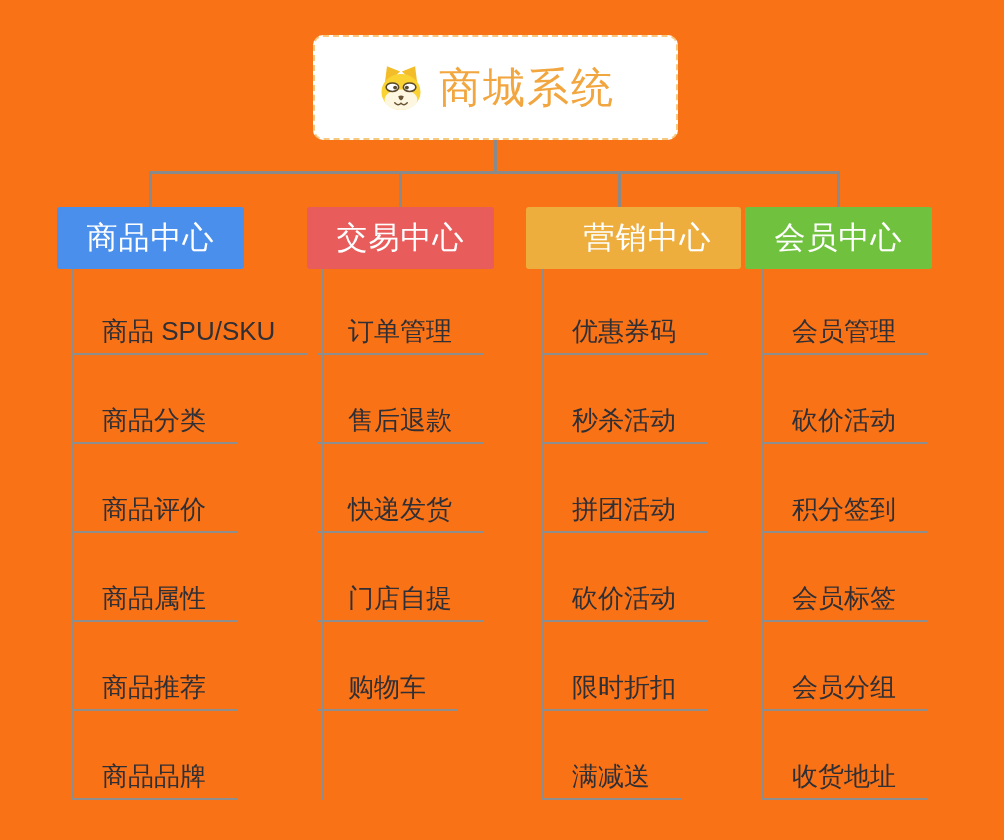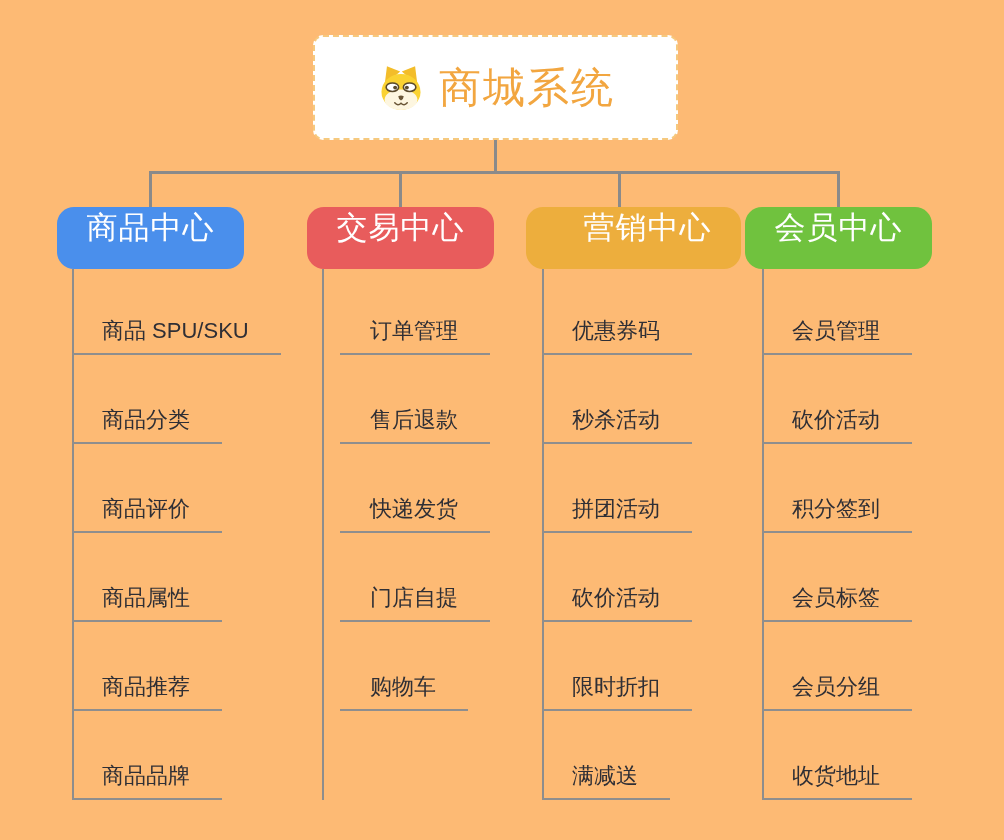--- a/index.html
+++ b/index.html
@@ -1,20 +1,20 @@
 <!DOCTYPE html>
 <html><head>
 <meta charset="utf-8">
 <style>
   html, body { margin: 0; padding: 0; }
   .canvas {
     position: relative;
     width: 1004px;
     height: 840px;
-    background: #fdba74;
+    background: #f97316;
     overflow: hidden;
     font-family: "Liberation Sans", sans-serif;
   }
 
   
   .root-node {
     position: absolute;
     left: 313px; top: 35px;
     width: 365px; height: 105px;
     box-sizing: border-box;
@@ -39,52 +39,52 @@
   .drop-1 { left: 149px; top: 171px; width: 3px;  height: 37px; }
   .drop-2 { left: 399px; top: 171px; width: 3px;  height: 37px; }
   .drop-3 { left: 618px; top: 171px; width: 3px;  height: 37px; }
   .drop-4 { left: 837px; top: 171px; width: 3px;  height: 37px; }
 
   
   .branch {
     position: absolute;
     top: 207px;
     width: 187px; height: 62px;
-    border-radius: 17px;
+    border-radius: 3px;
     color: #ffffff;
     font-size: 31px;
     letter-spacing: 1px;
     display: flex;
-    align-items: flex-start;
+    align-items: center;
     justify-content: center;
   }
   .b1 { left: 57px; }
   .b2 { left: 307px; }
   .b3 { left: 526px; padding-left: 28px; }
   .b4 { left: 745px; }
 
   
   .spine { position: absolute; top: 269px; width: 2px; height: 531px; background: #8d8d8d; }
   .s1 { left: 72px; }
   .s2 { left: 322px; }
   .s3 { left: 542px; }
   .s4 { left: 762px; }
 
   
   .leaf {
     position: absolute;
-    font-size: 22px;
+    font-size: 26px;
     line-height: 30px;
     color: #2f2f35;
     padding: 0 32px 7px 30px;
     border-bottom: 2px solid #8e8e8e;
     white-space: nowrap;
   }
   .c1 { left: 72px; }
-  .c2 { left: 340px; }
+  .c2 { left: 318px; }
   .c3 { left: 542px; }
   .c4 { left: 762px; }
   .r1 { top: 316px; }
   .r2 { top: 405px; }
   .r3 { top: 494px; }
   .r4 { top: 583px; }
   .r5 { top: 672px; }
   .r6 { top: 761px; }
 </style>
 </head>

